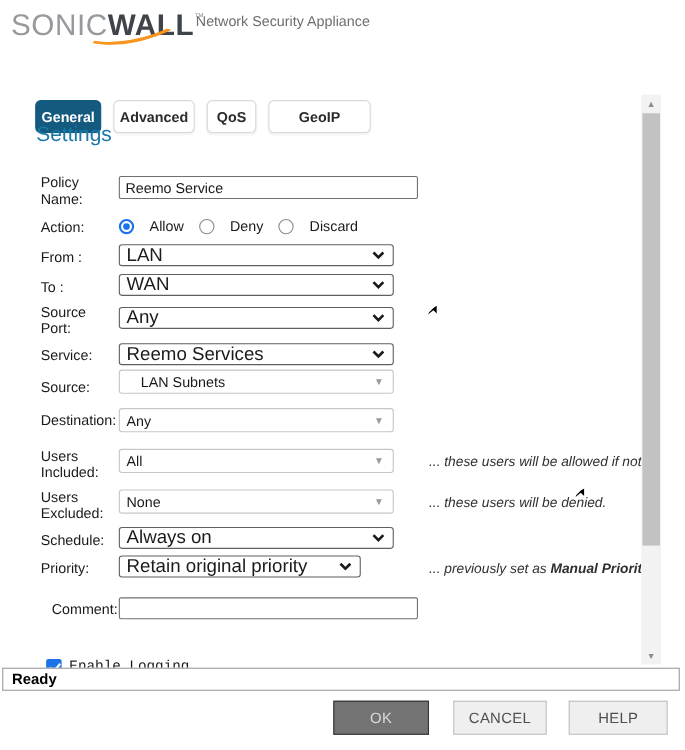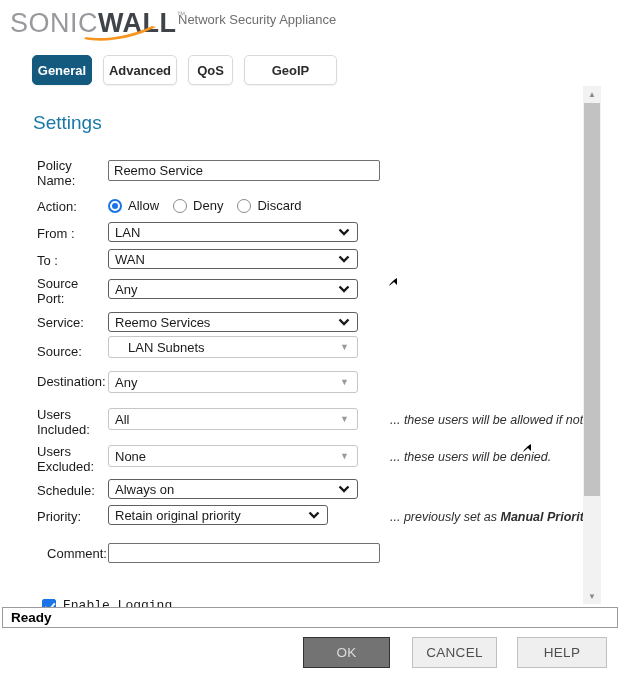--- a/index.html
+++ b/index.html
@@ -16,50 +16,51 @@
   .logo .tm    { font-size:9px; color:#97999d; vertical-align:top; position:relative; top:2px; }
   .logo-swoosh { position:absolute; left:72px; top:18px; pointer-events:none; }
   .appliance-name { position:absolute; left:178px; top:12px; font-size:13px; color:#6e6e6e; }
   
   .tabs { position:absolute; left:32px; top:55px; display:flex; gap:11px; }
   .tab {
     height:30px; border-radius:5px; border:1px solid #d9d9d9; background:#fff;
     display:flex; align-items:center; justify-content:center;
     font-size:13px; font-weight:bold; color:#2b2b2b; cursor:pointer;
     box-shadow:0 1px 2px rgba(0,0,0,.06);
+    margin-top:36px;
   }
   .tab.active { background:#135a7e; border-color:#135a7e; color:#fff; }
   .tab.t0 { width:60px; } .tab.t1 { width:74px; } .tab.t2 { width:45px; } .tab.t3 { width:93px; }
   
   .settings-title { position:absolute; left:33px; top:112px; font-size:19px; color:#1878a8; }
   
   .flabel { position:absolute; left:37px; width:68px; font-size:13px; color:#1a1a1a; line-height:15px; }
   .tinput {
     position:absolute; left:108px; height:21px; border:1px solid #707070; border-radius:2px;
     background:#fff; font-family:"Liberation Sans",sans-serif; font-size:13px; color:#1a1a1a;
     padding:0 5px; outline:none;
   }
   .sel {
     position:absolute; left:108px; height:20px; border:1px solid #5f5f5f; border-radius:3px;
     background:#fff; display:flex; align-items:center; padding:0 24px 0 6px;
-    font-size:13px; color:#1a1a1a; cursor:pointer; white-space:nowrap; overflow:hidden;
+    font-size:17px; color:#1a1a1a; cursor:pointer; white-space:nowrap; overflow:hidden;
   }
   .sel .chev { position:absolute; right:7px; top:50%; margin-top:-4px; }
   .dsel {
     position:absolute; left:108px; height:22px; border:1px solid #c6c6c6; border-radius:3px;
     background:#fff; display:flex; align-items:center; padding:0 24px 0 6px;
     font-size:13px; color:#1a1a1a; cursor:default; white-space:nowrap; overflow:hidden;
   }
   .dsel .tri { position:absolute; right:8px; top:50%; margin-top:-5px; font-size:9px; color:#9a9a9a; }
   
   .radio-row { position:absolute; left:108px; display:flex; align-items:center; gap:6px; }
   .radio { width:14px; height:14px; border-radius:50%; border:1px solid #8a8a8a; background:#fff; cursor:pointer; position:relative; }
   .radio.checked { border:2px solid #1a73e8; }
   .radio.checked::after { content:""; position:absolute; left:2px; top:2px; width:6px; height:6px; border-radius:50%; background:#1a73e8; }
-  .radio-lbl { margin-right:8px; cursor:default; }
+  .radio-lbl { margin-right:8px; cursor:default;margin-left:8px; }
   
   .note { position:absolute; font-style:italic; font-size:12.5px; color:#2f2f2f; white-space:nowrap; }
   .note b { font-weight:bold; }
   
   .cbrow { position:absolute; display:flex; align-items:center; gap:7px;font-family:Liberation Mono, monospace; }
   .cb { width:14px; height:14px; border:1px solid #767676; border-radius:2px; background:#fff; cursor:pointer; position:relative; }
   .cb.checked { background:#1a73e8; border-color:#1a73e8; }
   .cb.checked::after { content:""; position:absolute; left:4px; top:1px; width:4px; height:8px; border:solid #fff; border-width:0 2px 2px 0; transform:rotate(40deg); }
   
   .statusbar {

